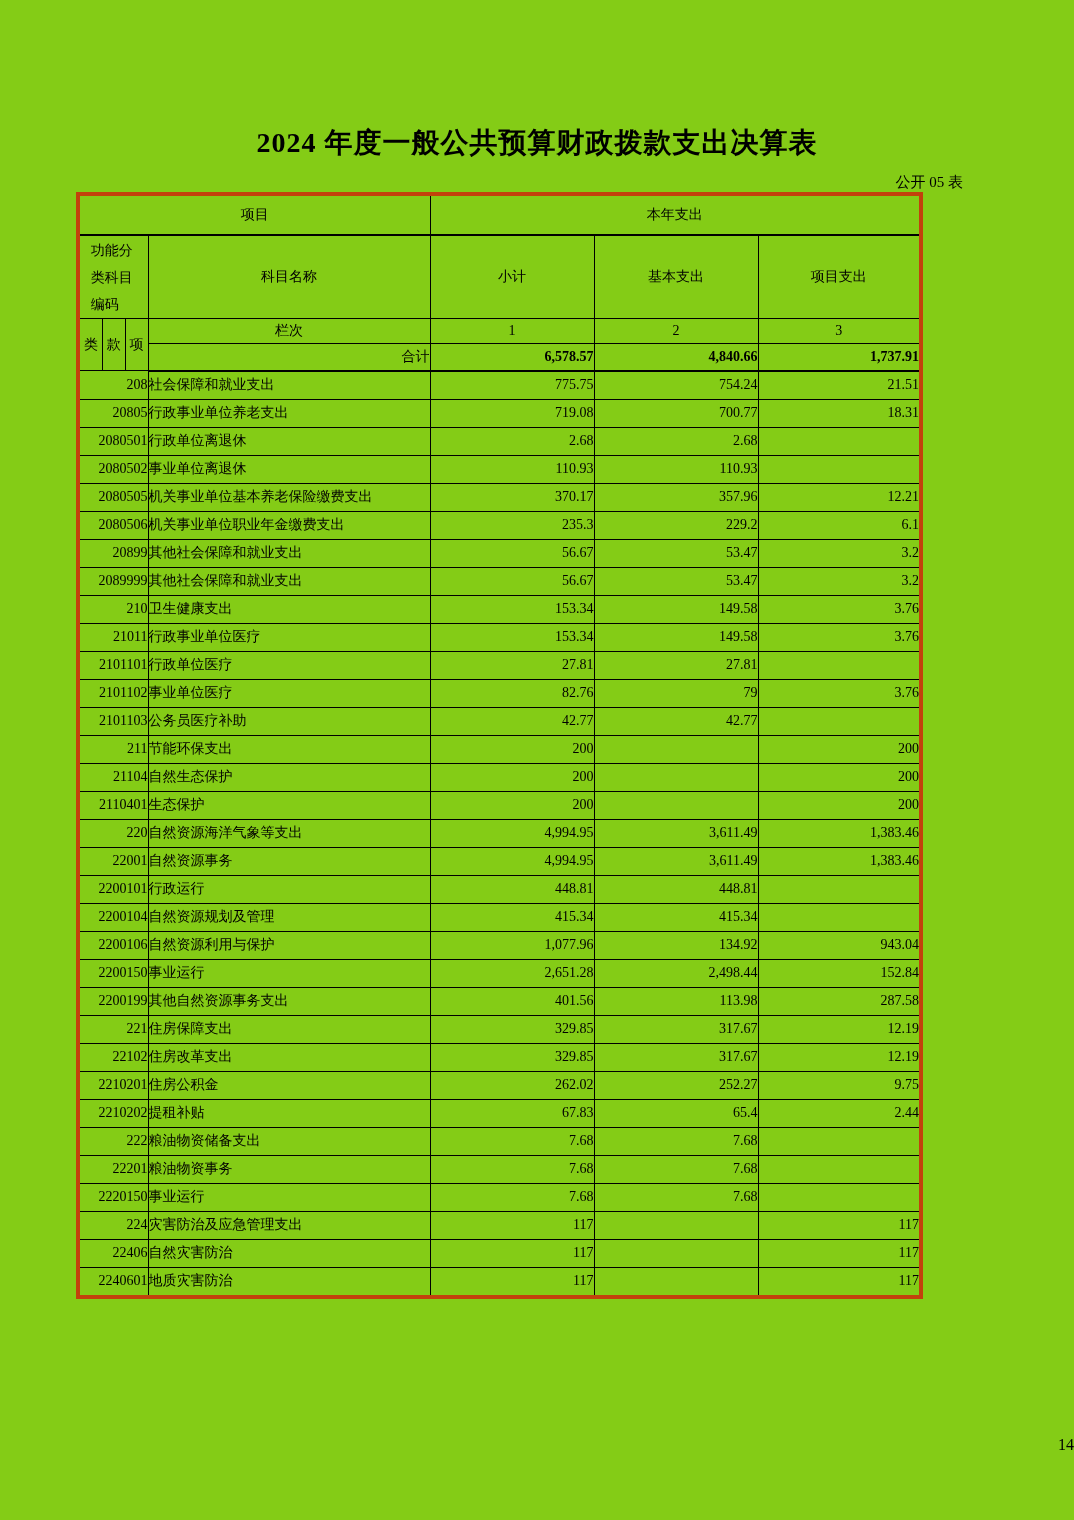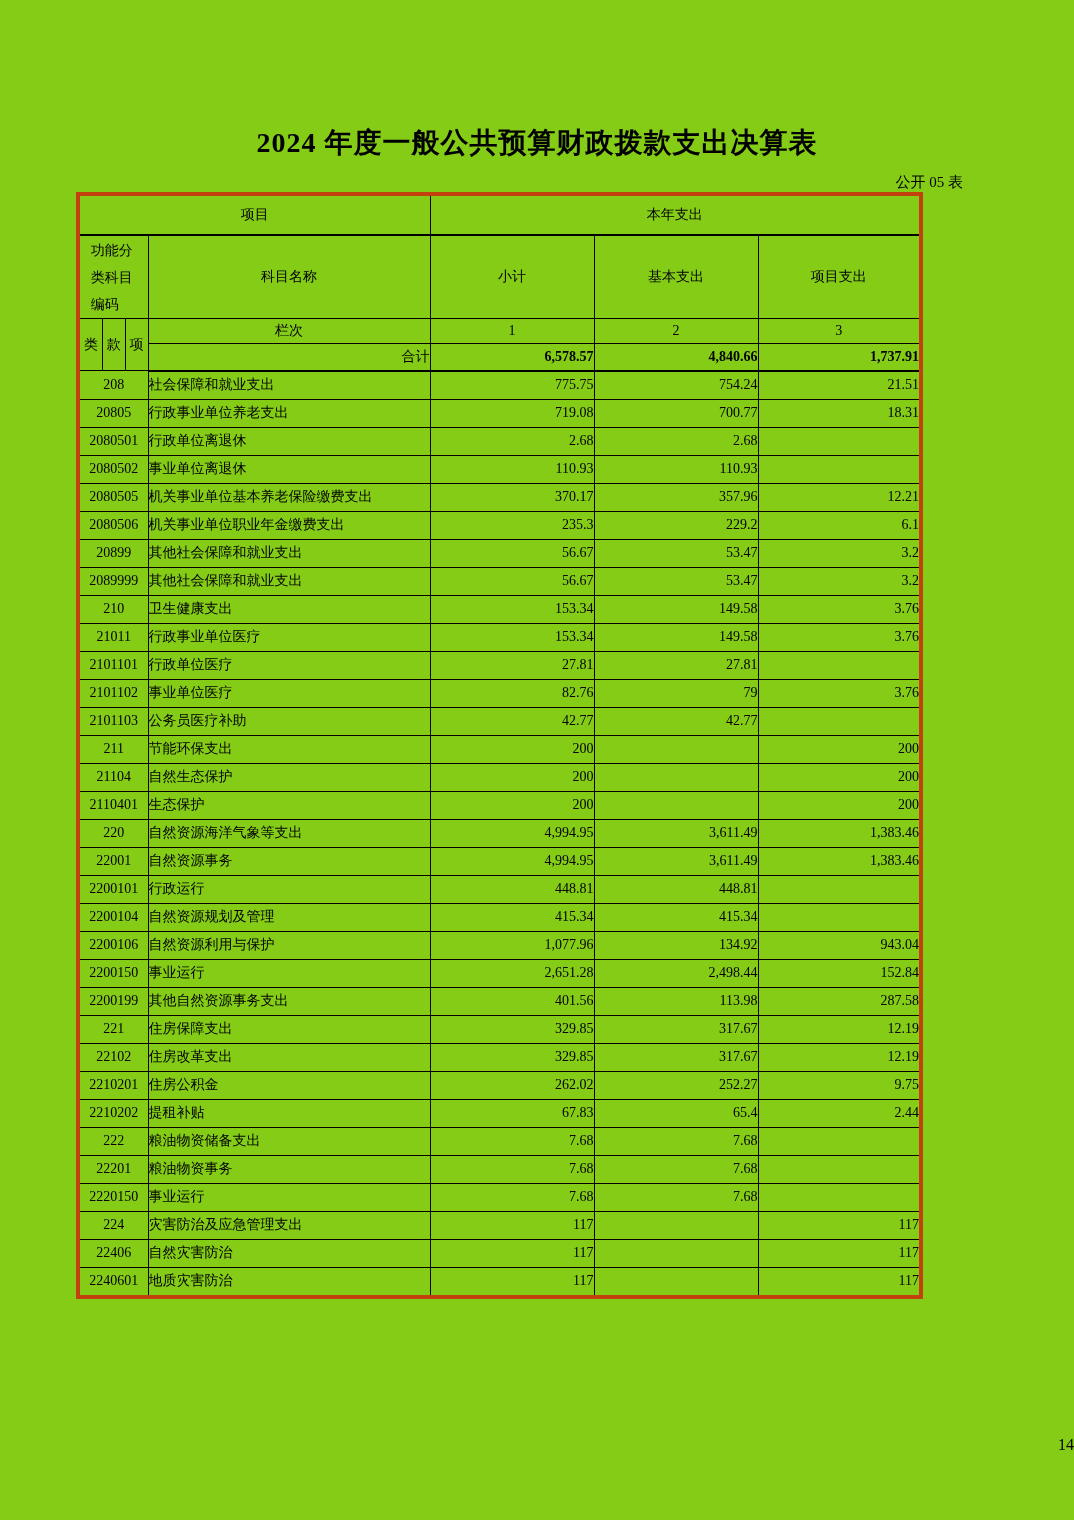--- a/index.html
+++ b/index.html
@@ -63,21 +63,21 @@
   .ckx { display: flex; align-items: stretch; height: 100%; min-height: 51px; }
   .ckx span {
     flex: 1;
     display: flex;
     align-items: center;
     justify-content: center;
     border-right: 1px solid #000;
     font-size: 14px;
   }
   .ckx span:last-child { border-right: none; }
-  td.code { text-align: center; padding-left: 7px; }
+  td.code { text-align: right; padding-left: 7px; }
   td.name { text-align: left; padding-left: 7px; }
   td.num  { text-align: right; padding-right: 10px; }
   .bold { font-weight: bold; }
   tr.data td { height: 27px; }
   .note {
     margin: 14px 0 0 122px;
     font-size: 14px;
   }
   .page-number {
     position: absolute;

